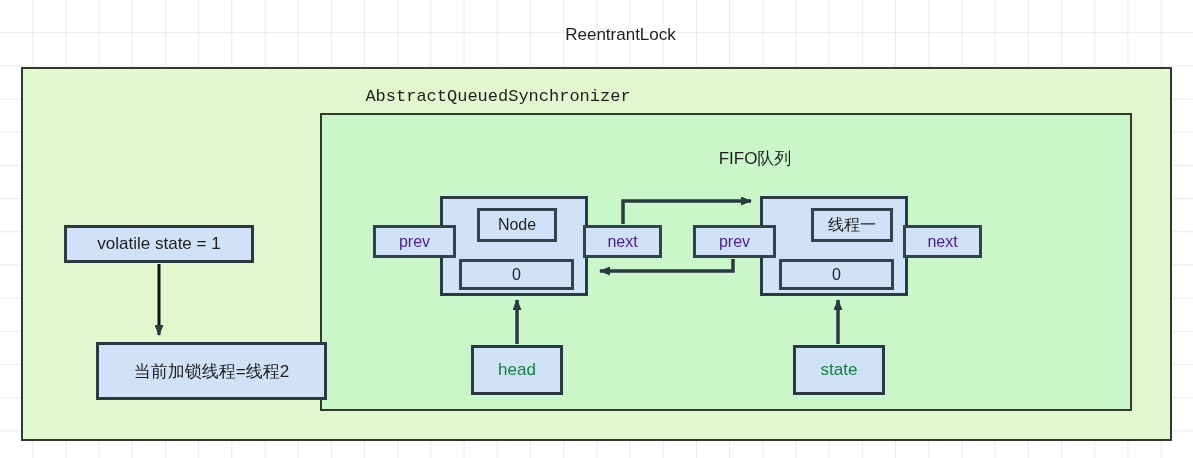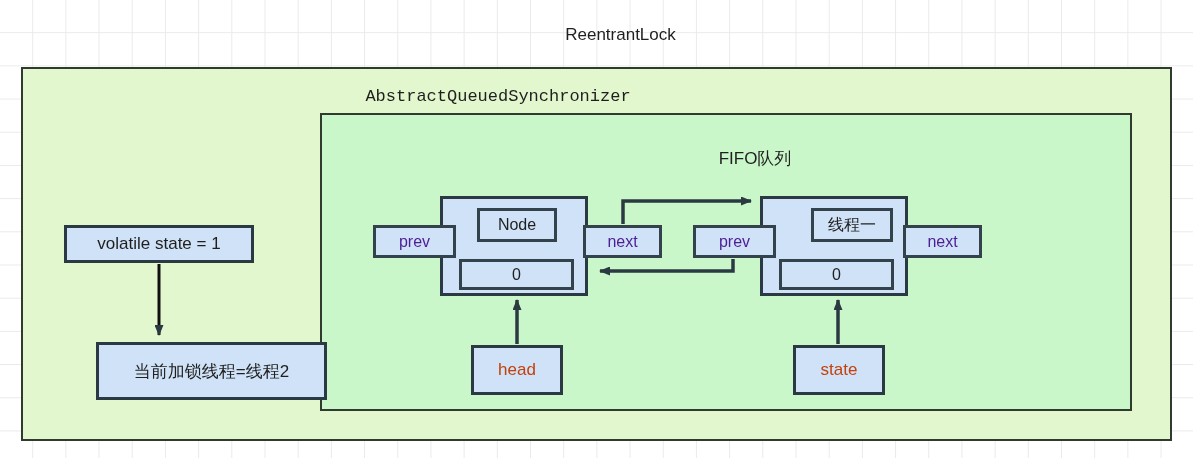--- a/index.html
+++ b/index.html
@@ -75,21 +75,21 @@
     color: #1f1f1f;
     white-space: nowrap;
   }
   .ptr-box {
     border: 3px solid #2b3a42;
     background: #cfe2f7;
     display: flex;
     align-items: center;
     justify-content: center;
     font-size: 17px;
-    color: #c2410c;
+    color: #15803d;
   }
   svg.overlay { position: absolute; left: 0; top: 0; pointer-events: none; }
 </style>
 </head>
 <body>
 
 <div id="canvas">
 
   <div class="abs title-text" style="left:0; top:25px; width:1193px;padding-left:48px;">ReentrantLock</div>
 

